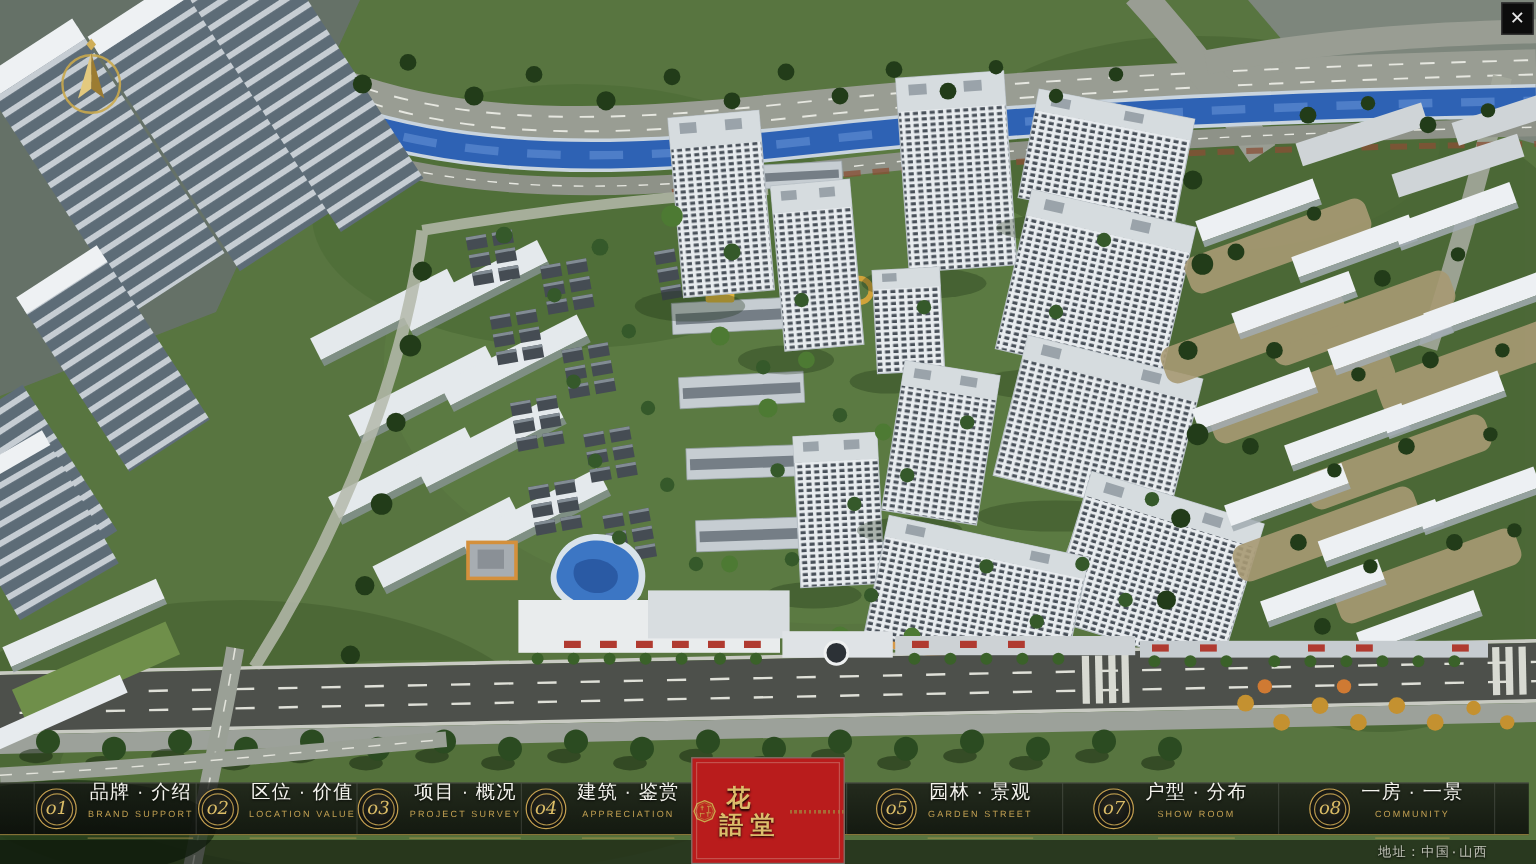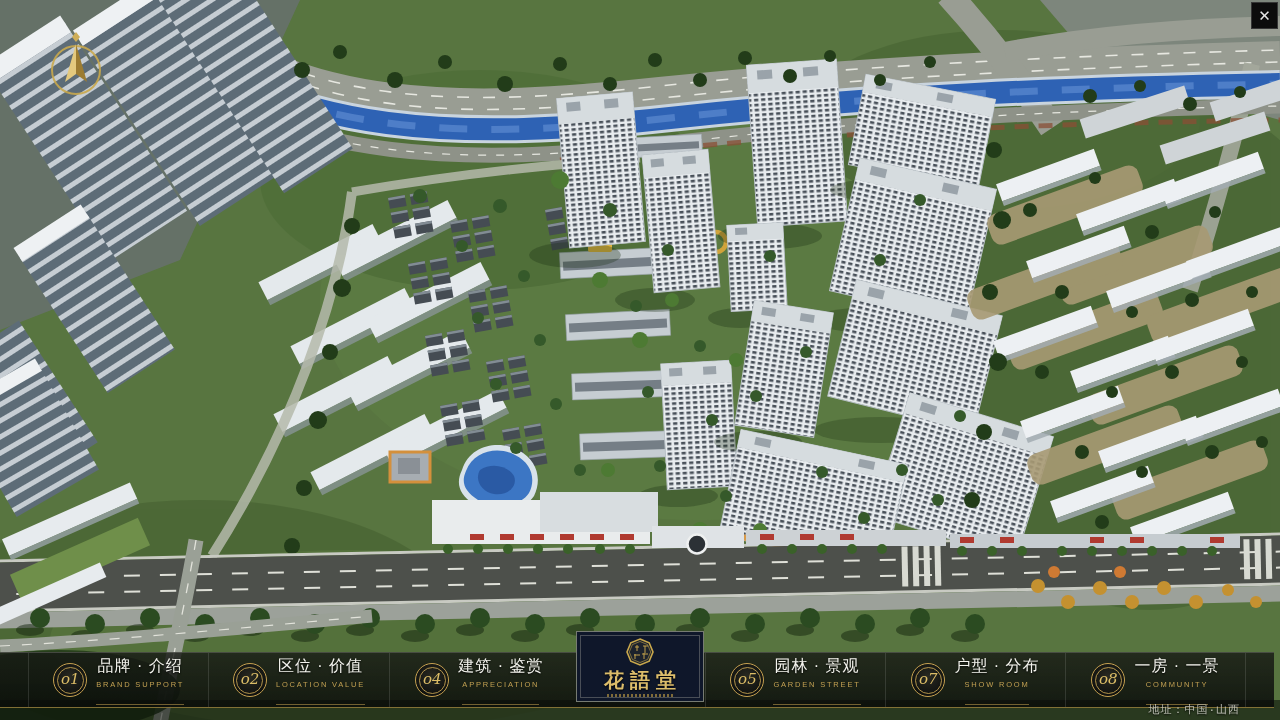--- a/index.html
+++ b/index.html
@@ -14,21 +14,21 @@
   .close-btn { position:absolute; right:2px; top:2px; width:27px; height:27px; z-index:12;
                background:#0c0c0c; border:1px solid #363636; color:#e6e6e6;
                display:flex; align-items:center; justify-content:center;
                font-size:15px; line-height:1; cursor:pointer; padding:0; }
 
   
   .under-strip { position:absolute; left:0; right:0; top:700px; height:20px;
                  background:rgba(4,7,4,.55); z-index:4; }
 
   
-  .navbar { position:absolute; left:0; right:6px; top:652px; height:56px; z-index:5;
+  .navbar { position:absolute; left:0; right:6px; top:652px; height:44px; z-index:5;
             box-sizing:border-box; padding:0 28px;
             background:linear-gradient(rgba(22,24,20,.80), rgba(9,11,9,.86));
             border-top:1px solid rgba(210,210,198,.28);
             border-bottom:1px solid rgba(201,168,76,.6);
             display:flex; align-items:stretch; }
   .nav-group { flex:1; display:flex; }
   .nav-item { flex:1; display:flex; align-items:center; justify-content:center; gap:9px;
               border-left:1px solid rgba(255,255,255,.12); cursor:pointer; }
   .nav-group.right .nav-item:last-child { border-right:1px solid rgba(255,255,255,.12); }
   .badge { width:32px; height:32px; border-radius:50%; flex:none; position:relative;
@@ -39,23 +39,23 @@
   .badge span { font-family:"DejaVu Serif", serif; font-style:italic; font-size:15px;
                 color:#dcbd67; transform:translateY(-1px); }
   .nav-text { display:flex; flex-direction:column; align-items:center; gap:3px; }
   .zh { font-size:16px; font-weight:normal; color:#f4f4ee; letter-spacing:1px;
         text-shadow:0 1px 2px rgba(0,0,0,.85); white-space:nowrap; }
   .en { font-size:7.5px; color:#c2a052; letter-spacing:1.8px; white-space:nowrap;
         padding-bottom:15px; border-bottom:1px solid rgba(197,160,80,.55); }
   .nav-center { width:136px; flex:none; }
 
   
-  .logo-panel { position:absolute; left:576px; top:631px; width:128px; height:71px; z-index:6;
-                box-sizing:border-box; background:#0f172a; border:1px solid #767b72;
-                display:flex; flex-direction:column; align-items:center; justify-content:center;
+  .logo-panel { position:absolute; left:576px; top:631px; width:128px; height:89px; z-index:6;
+                box-sizing:border-box; background:#b91c1c; border:1px solid #767b72;
+                display:flex; flex-direction:row; align-items:center; justify-content:center;
                 gap:2px; cursor:pointer; }
   .logo-panel::before { content:""; position:absolute; inset:3px;
                         border:1px solid rgba(225,222,205,.28); pointer-events:none; }
   .seal { width:30px; height:30px; display:block; }
   .brand { font-family:"DejaVu Serif", serif; font-weight:bold; font-size:20px;
            color:#dcbd6b; letter-spacing:6px; text-indent:6px; line-height:1.1;
            text-shadow:0 1px 2px #000; }
   .micro { width:66px; height:3px; margin-top:1px; opacity:.75;
            background:repeating-linear-gradient(90deg,#a3863e 0 2px, transparent 2px 4px); }
 
@@ -668,20 +668,29 @@
         <div class="badge">
             <span>o2</span>
           </div>
         <div class="nav-text">
           <div class="zh">区位 · 价值</div>
           <div class="en">LOCATION VALUE</div>
         </div>
       </div>
       <div class="nav-item">
         <div class="badge">
+            <span>o3</span>
+          </div>
+        <div class="nav-text">
+          <div class="zh">项目 · 概况</div>
+          <div class="en">PROJECT SURVEY</div>
+        </div>
+      </div>
+      <div class="nav-item">
+        <div class="badge">
             <span>o4</span>
           </div>
         <div class="nav-text">
           <div class="zh">建筑 · 鉴赏</div>
           <div class="en">APPRECIATION</div>
         </div>
       </div>
     </div>
 
     <div class="nav-center"></div>

